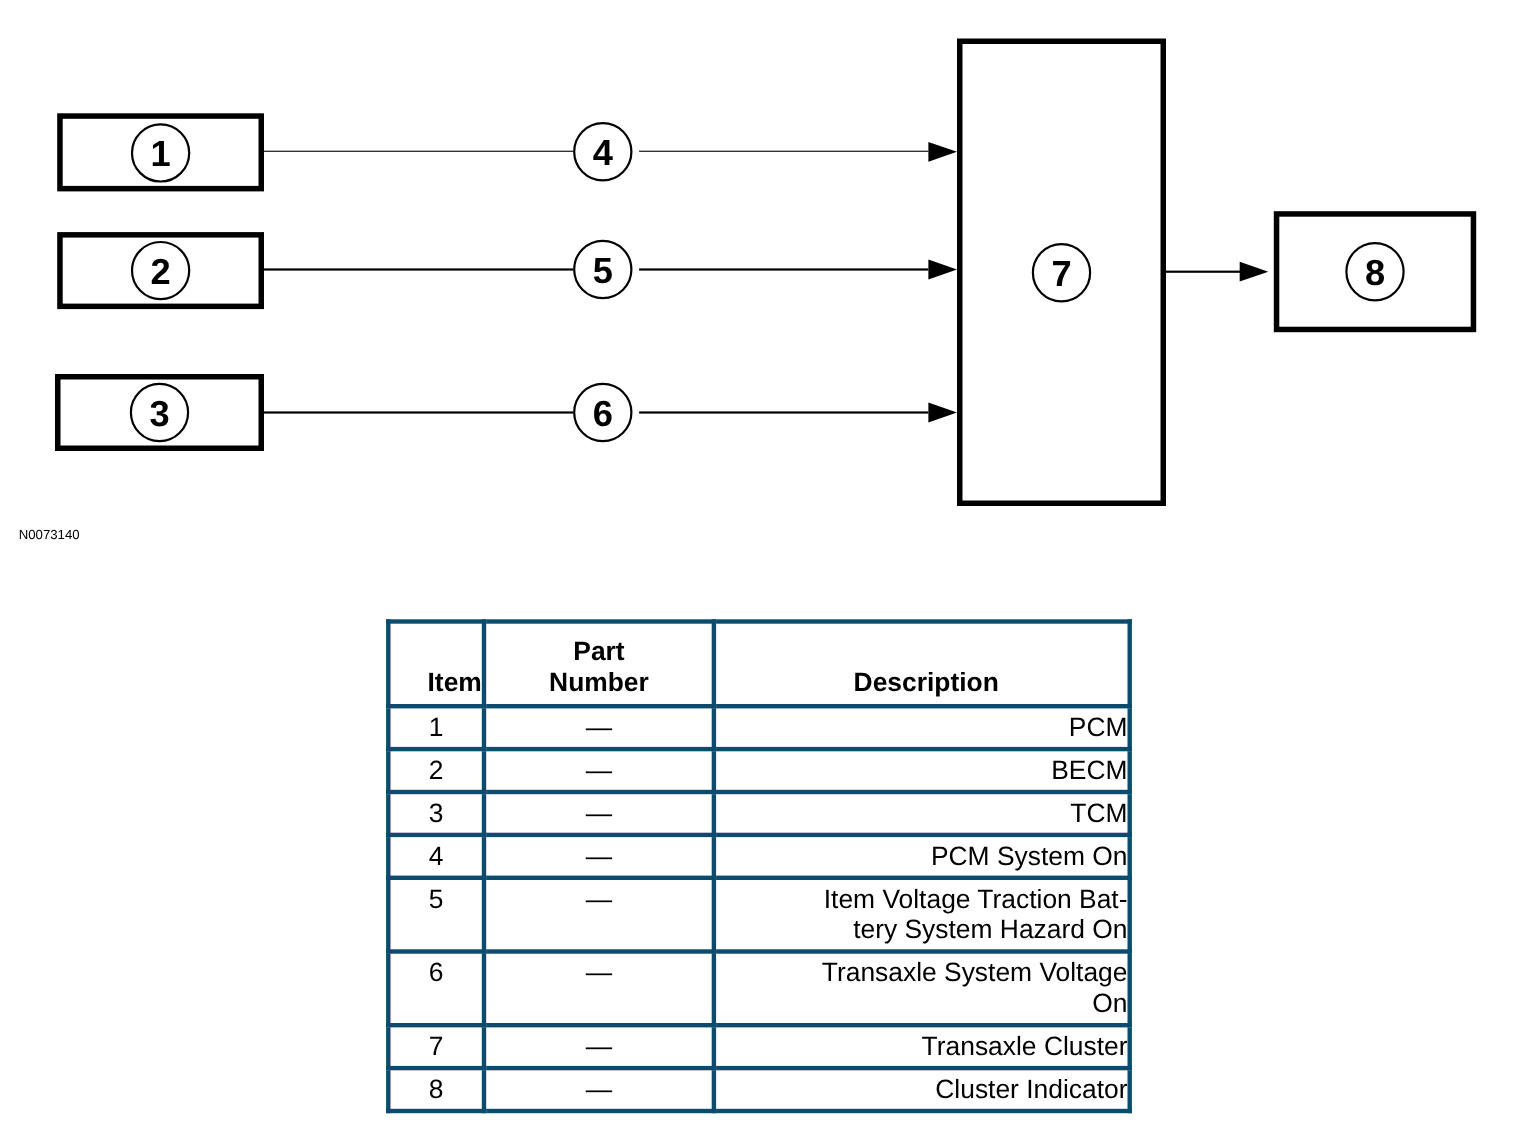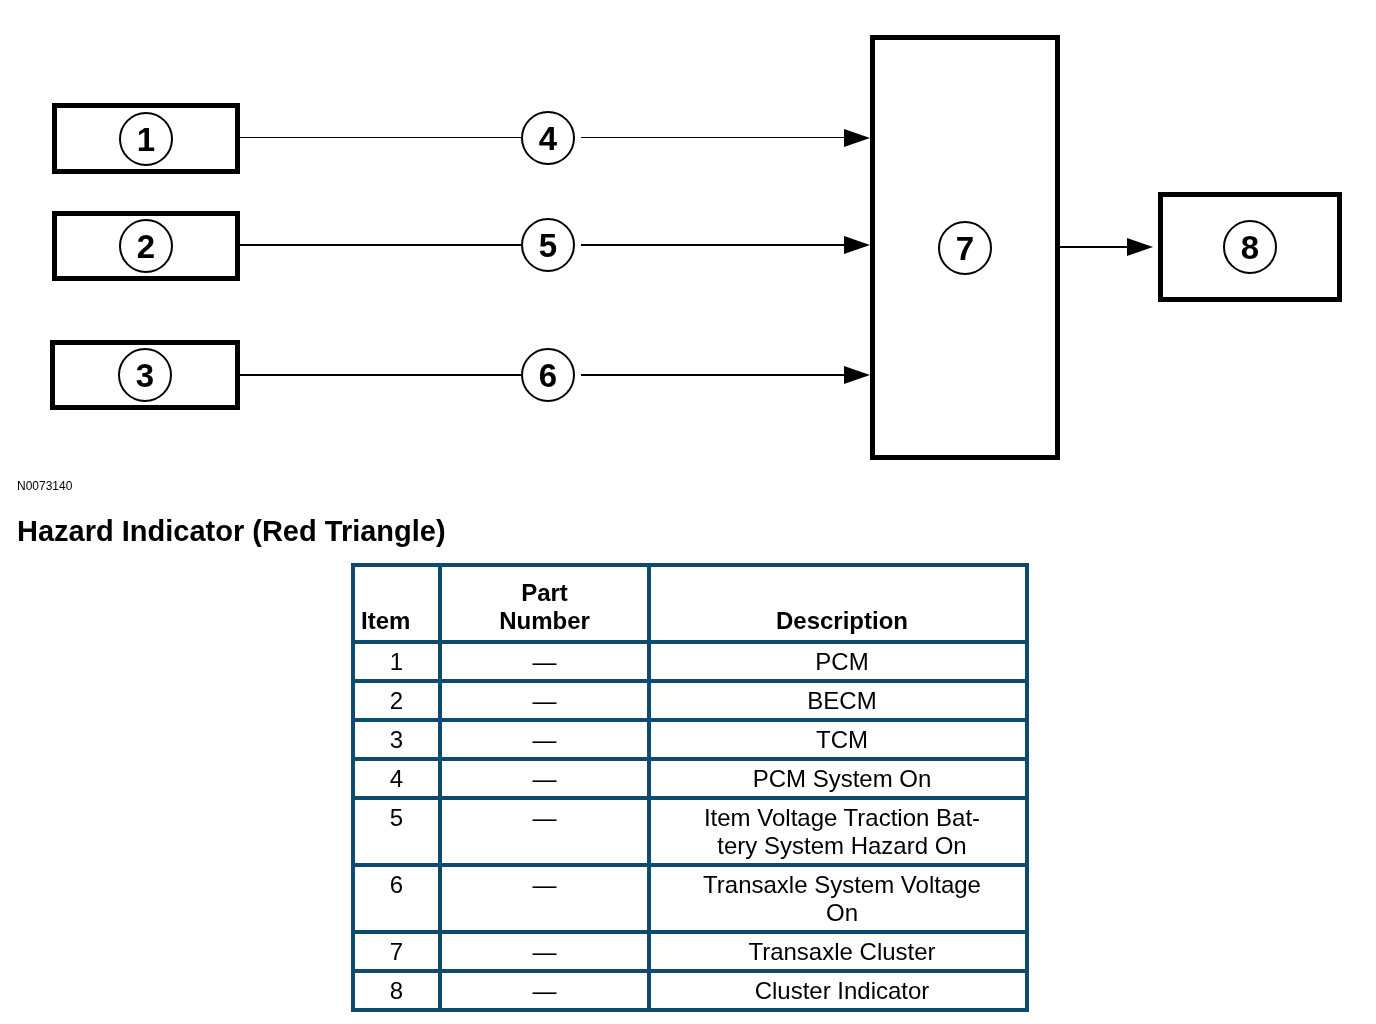--- a/index.html
+++ b/index.html
@@ -104,30 +104,30 @@
     line-height: 28px;
     overflow: hidden;
   }
   .parts-table th {
     font-weight: bold;
     vertical-align: bottom;
     height: 68px;
     padding: 0 0 5px 0;
     white-space: pre-line;
   }
-  .parts-table th.h-item { text-align: left; padding-left: 6px; }
+  .parts-table th.h-item { text-align: right; padding-left: 6px; }
   .parts-table th.h-part { text-align: center; }
   .parts-table th.h-desc { text-align: center; padding-left: 8px; }
   .parts-table td {
     vertical-align: top;
     padding: 4px 0 3px 0;
   }
   .parts-table td.c-item { text-align: center; }
   .parts-table td.c-part { text-align: center; }
-  .parts-table td.c-desc { text-align: center; padding-left: 8px; white-space: pre-line; }
+  .parts-table td.c-desc { text-align: right; padding-left: 8px; white-space: pre-line; }
 </style>
 </head>
 <body>
 
 <div class="canvas">
 
   <div>
 
     <div class="nodebox" id="box1">
       <span class="circ">1</span>
@@ -161,21 +161,20 @@
 
     <div class="hline" id="lout"></div>
     <div class="arrowhead" id="aout"></div>
 
     <div class="nodebox" id="box8">
       <span class="circ">8</span>
     </div>
   </div>
 
   <div class="figure-code">N0073140</div>
-  <h1 class="page-title">Hazard Indicator (Red Triangle)</h1>
 
   <table class="parts-table">
     <colgroup>
       <col style="width:87px">
       <col style="width:209px">
       <col style="width:378px">
     </colgroup>
     <thead>
       <tr>
         <th class="h-item">Item</th>

